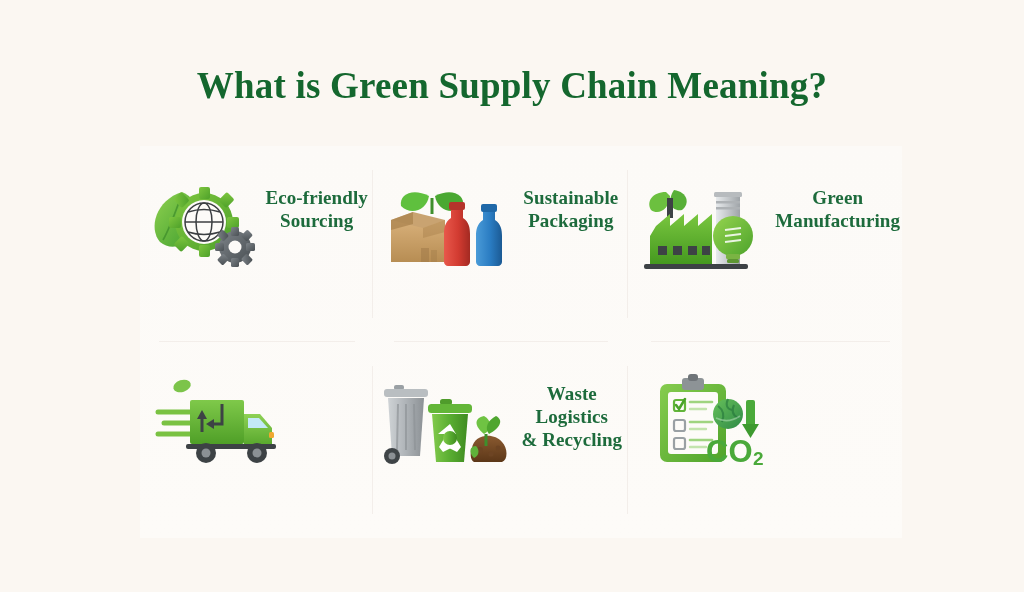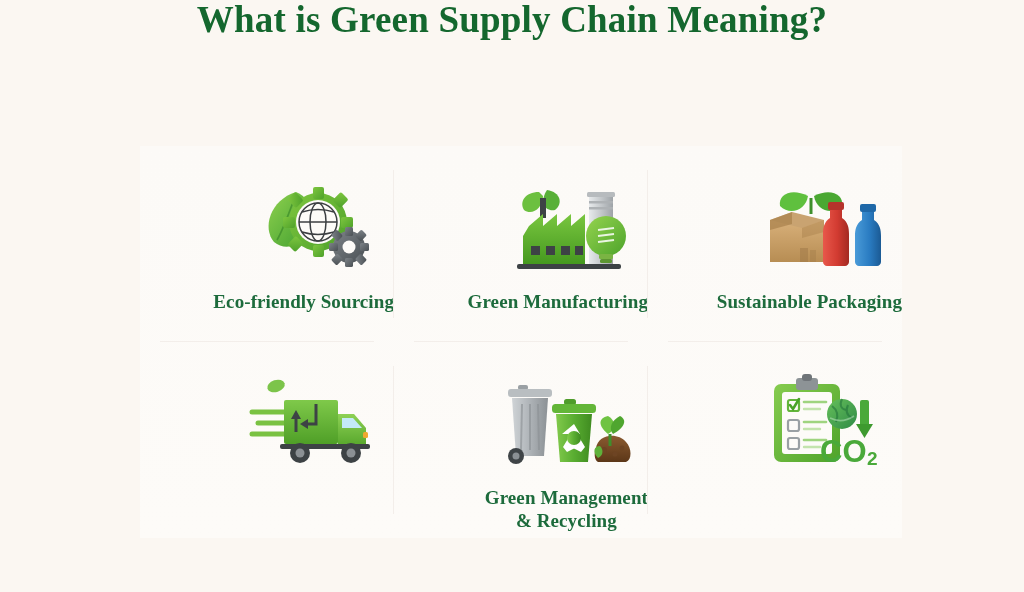--- a/index.html
+++ b/index.html
@@ -17,41 +17,42 @@
   }
 
   
   .title {
     text-align: center;
     font-family: "Liberation Serif", "DejaVu Serif", serif;
     font-size: 37px;
     font-weight: 700;
     color: #14672e;
     letter-spacing: 0.2px;
+    padding-top: 66px;
     line-height: 1.1;
   }
 
   
   .grid-panel {
     position: absolute;
     left: 140px;
     top: 146px;
     width: 762px;
     height: 392px;
     background: linear-gradient(180deg,#fcfaf7 0%, #fdfbf8 100%);
     display: grid;
     grid-template-columns: repeat(3, 1fr);
     grid-template-rows: repeat(2, 1fr);
   }
 
   .cell {
     position: relative;
     display: flex;
-    flex-direction: column;
-    align-items: flex-end;
+    flex-direction: row;
+    align-items: flex-start;
     justify-content: flex-start;
     padding-top: 26px;
   }
 
   
   .cell::after {
     content: "";
     position: absolute;
     right: 0; top: 12%;
     width: 1px; height: 76%;
@@ -153,69 +154,20 @@
           <rect x="79" y="81" width="8" height="9" rx="1.6" transform="rotate(45 83 85.5)"></rect>
         </g>
         <circle cx="95" cy="73" r="6.5" fill="#fdfbf8"></circle>
       </svg>
     </div>
     <div class="cap">Eco-friendly Sourcing</div>
   </div>
 
   <div class="cell">
     <div class="icon-wrap">
-      <svg width="126" height="100" viewBox="0 0 126 100">
-        <defs>
-          <linearGradient id="fg2" x1="0" y1="0" x2="0" y2="1">
-            <stop offset="0" stop-color="#79c63f"></stop>
-              <stop offset="1" stop-color="#45991f"></stop>
-          </linearGradient>
-          <linearGradient id="cg2" x1="0" y1="0" x2="1" y2="0">
-            <stop offset="0" stop-color="#e7eaec"></stop>
-              <stop offset=".5" stop-color="#c4c8cb"></stop>
-              <stop offset="1" stop-color="#9ea3a7"></stop>
-          </linearGradient>
-          <linearGradient id="bg2" x1="0" y1="0" x2="1" y2="1">
-            <stop offset="0" stop-color="#95d44f"></stop>
-              <stop offset="1" stop-color="#4da32b"></stop>
-          </linearGradient>
-        </defs>
-
-        <path d="M34 18 C20 18 14 28 19 36 C27 42 38 34 38 22 Z" fill="#6cc03f"></path>
-        <path d="M42 16 C56 18 58 30 50 36 C40 38 34 28 42 16 Z" fill="#58b038"></path>
-        <path d="M38 24 L38 44" stroke="#3d4245" stroke-width="6"></path>
-
-        <rect x="84" y="18" width="24" height="72" fill="url(#cg2)"></rect>
-        <rect x="82" y="18" width="28" height="5" rx="1.5" fill="#b7bbbe"></rect>
-        <rect x="84" y="27" width="24" height="2.5" fill="#aeb2b5"></rect>
-        <rect x="84" y="33" width="24" height="2.5" fill="#aeb2b5"></rect>
-
-        <path d="M18 62 L18 90 L80 90 L80 40 L66 52 L66 40 L52 52 L52 40 L38 52 L38 40 L24 52 Z" fill="url(#fg2)"></path>
-        <rect x="26" y="72" width="9" height="9" fill="#3d4245"></rect>
-        <rect x="41" y="72" width="9" height="9" fill="#3d4245"></rect>
-        <rect x="56" y="72" width="9" height="9" fill="#3d4245"></rect>
-        <rect x="70" y="72" width="8" height="9" fill="#3d4245"></rect>
-
-        <circle cx="101" cy="62" r="20" fill="url(#bg2)"></circle>
-        <g stroke="#ffffff" stroke-width="2.2" opacity=".85" fill="none">
-          <line x1="93" y1="56" x2="109" y2="54"></line>
-          <line x1="93" y1="62" x2="109" y2="60"></line>
-          <line x1="93" y1="68" x2="109" y2="66"></line>
-        </g>
-        <rect x="94" y="80" width="14" height="5" rx="1.5" fill="#7ab443"></rect>
-        <rect x="95" y="85" width="12" height="4" rx="1.5" fill="#5d9632"></rect>
-
-        <rect x="12" y="90" width="104" height="5" rx="2" fill="#3d4245"></rect>
-      </svg>
-    </div>
-    <div class="cap">Green Manufacturing</div>
-  </div>
-
-  <div class="cell">
-    <div class="icon-wrap">
       <svg width="140" height="100" viewBox="0 0 140 100">
         <defs>
           <linearGradient id="box3" x1="0" y1="0" x2="0" y2="1">
             <stop offset="0" stop-color="#d8b07a"></stop>
               <stop offset="1" stop-color="#b78d53"></stop>
           </linearGradient>
           <linearGradient id="red3" x1="0" y1="0" x2="1" y2="0">
             <stop offset="0" stop-color="#e8584b"></stop>
               <stop offset=".55" stop-color="#d23b31"></stop>
               <stop offset="1" stop-color="#a32a22"></stop>
@@ -239,20 +191,69 @@
         <rect x="58" y="76" width="6" height="12" fill="#a07a48" opacity=".4"></rect>
 
         <path d="M78 34 L90 34 L90 44 C96 48 97 54 97 60 L97 88 C97 90 95 92 93 92 L75 92 C73 92 71 90 71 88 L71 60 C71 54 72 48 78 44 Z" fill="url(#red3)"></path>
         <rect x="76" y="28" width="16" height="8" rx="2" fill="#b5332b"></rect>
 
         <path d="M110 36 L122 36 L122 46 C128 50 129 56 129 62 L129 88 C129 90 127 92 125 92 L107 92 C105 92 103 90 103 88 L103 62 C103 56 104 50 110 46 Z" fill="url(#blue3)"></path>
         <rect x="108" y="30" width="16" height="8" rx="2" fill="#1f68a8"></rect>
       </svg>
     </div>
     <div class="cap">Sustainable Packaging</div>
+  </div>
+
+  <div class="cell">
+    <div class="icon-wrap">
+      <svg width="126" height="100" viewBox="0 0 126 100">
+        <defs>
+          <linearGradient id="fg2" x1="0" y1="0" x2="0" y2="1">
+            <stop offset="0" stop-color="#79c63f"></stop>
+              <stop offset="1" stop-color="#45991f"></stop>
+          </linearGradient>
+          <linearGradient id="cg2" x1="0" y1="0" x2="1" y2="0">
+            <stop offset="0" stop-color="#e7eaec"></stop>
+              <stop offset=".5" stop-color="#c4c8cb"></stop>
+              <stop offset="1" stop-color="#9ea3a7"></stop>
+          </linearGradient>
+          <linearGradient id="bg2" x1="0" y1="0" x2="1" y2="1">
+            <stop offset="0" stop-color="#95d44f"></stop>
+              <stop offset="1" stop-color="#4da32b"></stop>
+          </linearGradient>
+        </defs>
+
+        <path d="M34 18 C20 18 14 28 19 36 C27 42 38 34 38 22 Z" fill="#6cc03f"></path>
+        <path d="M42 16 C56 18 58 30 50 36 C40 38 34 28 42 16 Z" fill="#58b038"></path>
+        <path d="M38 24 L38 44" stroke="#3d4245" stroke-width="6"></path>
+
+        <rect x="84" y="18" width="24" height="72" fill="url(#cg2)"></rect>
+        <rect x="82" y="18" width="28" height="5" rx="1.5" fill="#b7bbbe"></rect>
+        <rect x="84" y="27" width="24" height="2.5" fill="#aeb2b5"></rect>
+        <rect x="84" y="33" width="24" height="2.5" fill="#aeb2b5"></rect>
+
+        <path d="M18 62 L18 90 L80 90 L80 40 L66 52 L66 40 L52 52 L52 40 L38 52 L38 40 L24 52 Z" fill="url(#fg2)"></path>
+        <rect x="26" y="72" width="9" height="9" fill="#3d4245"></rect>
+        <rect x="41" y="72" width="9" height="9" fill="#3d4245"></rect>
+        <rect x="56" y="72" width="9" height="9" fill="#3d4245"></rect>
+        <rect x="70" y="72" width="8" height="9" fill="#3d4245"></rect>
+
+        <circle cx="101" cy="62" r="20" fill="url(#bg2)"></circle>
+        <g stroke="#ffffff" stroke-width="2.2" opacity=".85" fill="none">
+          <line x1="93" y1="56" x2="109" y2="54"></line>
+          <line x1="93" y1="62" x2="109" y2="60"></line>
+          <line x1="93" y1="68" x2="109" y2="66"></line>
+        </g>
+        <rect x="94" y="80" width="14" height="5" rx="1.5" fill="#7ab443"></rect>
+        <rect x="95" y="85" width="12" height="4" rx="1.5" fill="#5d9632"></rect>
+
+        <rect x="12" y="90" width="104" height="5" rx="2" fill="#3d4245"></rect>
+      </svg>
+    </div>
+    <div class="cap">Green Manufacturing</div>
   </div>
 
   <div class="cell">
     <div class="icon-wrap">
       <svg width="128" height="92" viewBox="0 0 128 92">
         <defs>
           <linearGradient id="tr4" x1="0" y1="0" x2="0" y2="1">
             <stop offset="0" stop-color="#7fc94a"></stop>
               <stop offset="1" stop-color="#4f9f27"></stop>
           </linearGradient>
@@ -337,21 +338,21 @@
         <circle cx="115" cy="82" r="2.6" fill="#6d4423"></circle>
         <circle cx="122" cy="76" r="2.4" fill="#6d4423"></circle>
 
         <path d="M108 62 C98 54 98 46 108 44 C116 48 116 58 108 62 Z" fill="#6fc343"></path>
         <path d="M113 62 C124 56 128 48 120 44 C112 48 108 56 113 62 Z" fill="#4fa62f"></path>
         <path d="M110 62 L110 74" stroke="#3f8f2c" stroke-width="3"></path>
         <path d="M98 86 C92 80 94 74 100 74 C104 78 103 84 98 86 Z" fill="#5fb13a"></path>
       </svg>
     </div>
     <div class="cap">
-      <span>Green Management</span><br>
+      <span>Waste Logistics</span><br>
       <span>&amp; Recycling</span>
     </div>
   </div>
 
   <div class="cell">
     <div class="icon-wrap">
       <svg width="128" height="96" viewBox="0 0 128 96">
         <defs>
           <linearGradient id="cl6" x1="0" y1="0" x2="1" y2="1">
             <stop offset="0" stop-color="#86cc4f"></stop>

